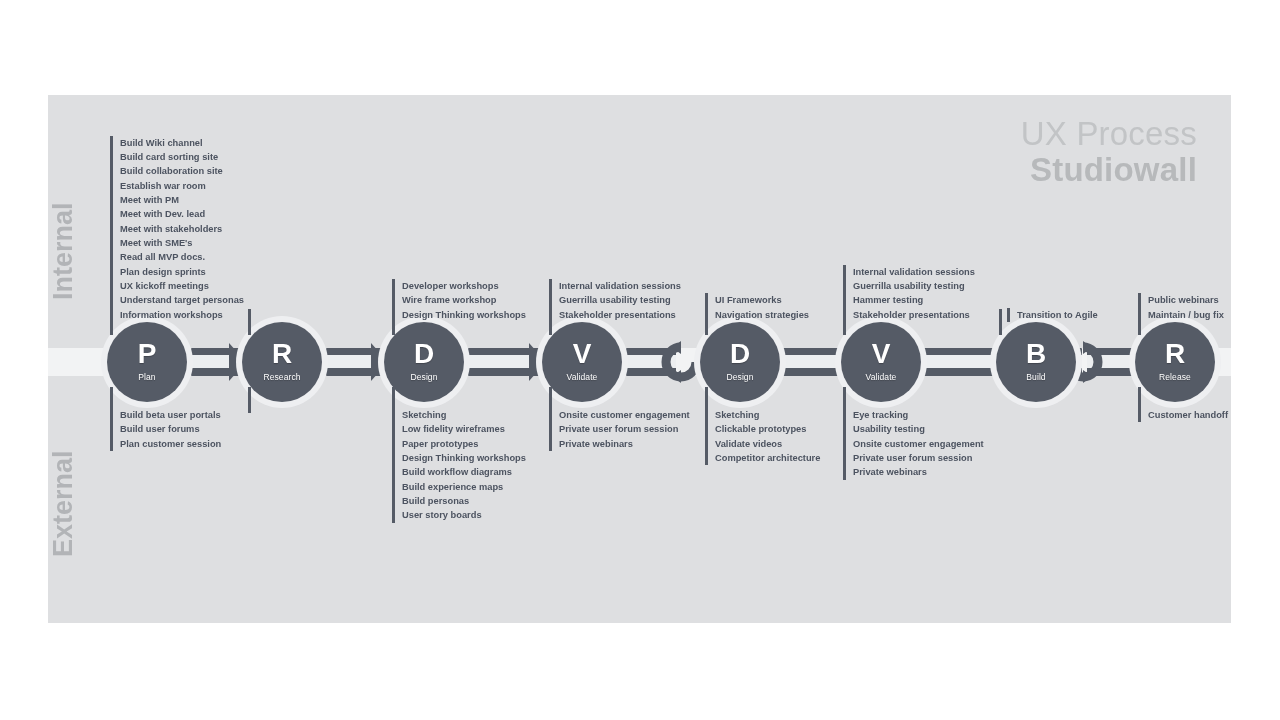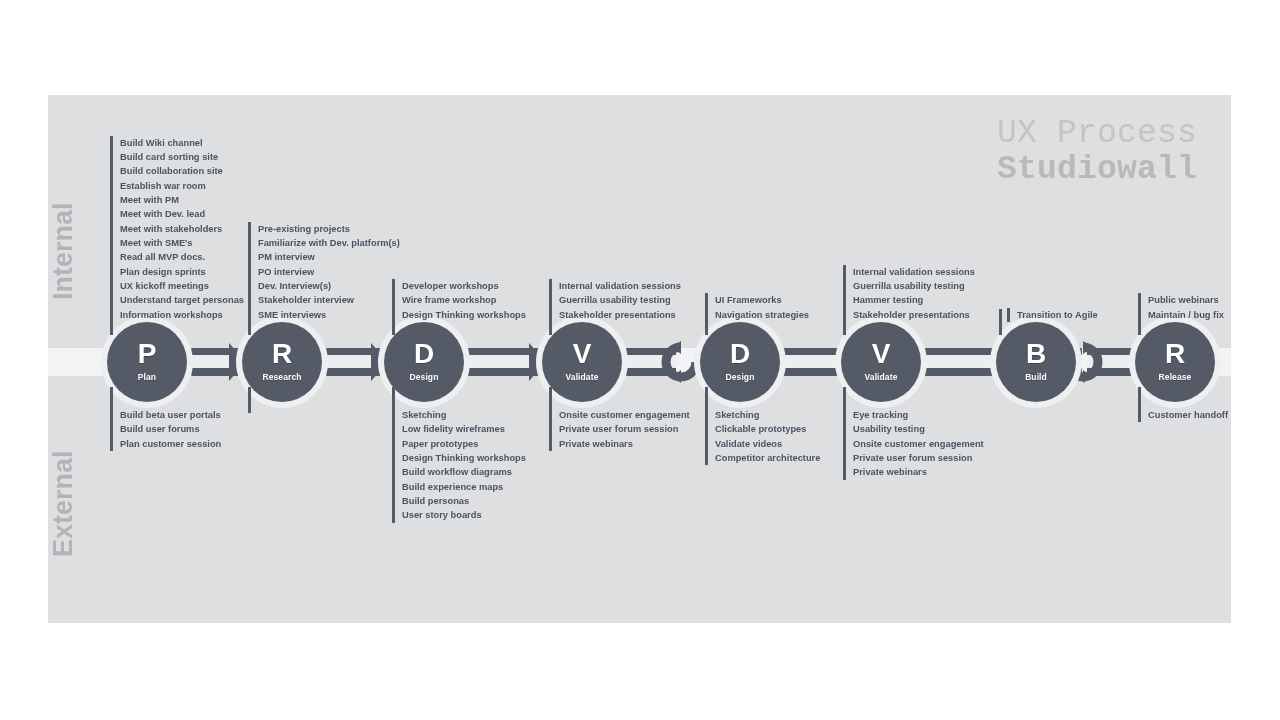--- a/index.html
+++ b/index.html
@@ -29,21 +29,20 @@
   }
 
   
   #title-block {
     position: absolute;
     right: 34px;
     top: 22px;
     text-align: right;
     line-height: 1.0;
     user-select: none;
-    font-family: Liberation Mono, monospace;
   }
   #title-line1 {
     font-size: 33px;
     font-weight: 400;
     color: #c2c4c6;
     letter-spacing: 0.2px;
     display: block;
   }
   #title-line2 {
     font-size: 33px;
@@ -128,21 +127,21 @@
   .node .node-letter {
     font-size: 28px;
     font-weight: 700;
     color: #ffffff;
     line-height: 1;
     margin-top: -2px;
     text-shadow: 0 1px 1px rgba(0,0,0,0.25);
   }
   .node .node-name {
     font-size: 8.5px;
-    font-weight: 700;
+    font-weight: 400;
     color: #ffffff;
     line-height: 1;
     margin-top: 5px;
     letter-spacing: 0.1px;
     text-shadow: 0 1px 1px rgba(0,0,0,0.25);
   }
 
   
   .list-group {
     position: absolute;
@@ -257,29 +256,20 @@
         <div class="item">Meet with PM</div>
         <div class="item">Meet with Dev. lead</div>
         <div class="item">Meet with stakeholders</div>
         <div class="item">Meet with SME's</div>
         <div class="item">Read all MVP docs.</div>
         <div class="item">Plan design sprints</div>
         <div class="item">UX kickoff meetings</div>
         <div class="item">Understand target personas</div>
         <div class="item">Information workshops</div>
       </div>
-    <div class="list-group" id="ilist-1" style="left:200px; bottom:301px;">
-        <div class="item">Pre-existing projects</div>
-        <div class="item">Familiarize with Dev. platform(s)</div>
-        <div class="item">PM interview</div>
-        <div class="item">PO interview</div>
-        <div class="item">Dev. Interview(s)</div>
-        <div class="item">Stakeholder interview</div>
-        <div class="item">SME interviews</div>
-      </div>
     <div class="list-group" id="ilist-2" style="left:344px; bottom:301px;">
         <div class="item">Developer workshops</div>
         <div class="item">Wire frame workshop</div>
         <div class="item">Design Thinking workshops</div>
       </div>
     <div class="list-group" id="ilist-3" style="left:501px; bottom:301px;">
         <div class="item">Internal validation sessions</div>
         <div class="item">Guerrilla usability testing</div>
         <div class="item">Stakeholder presentations</div>
       </div>

